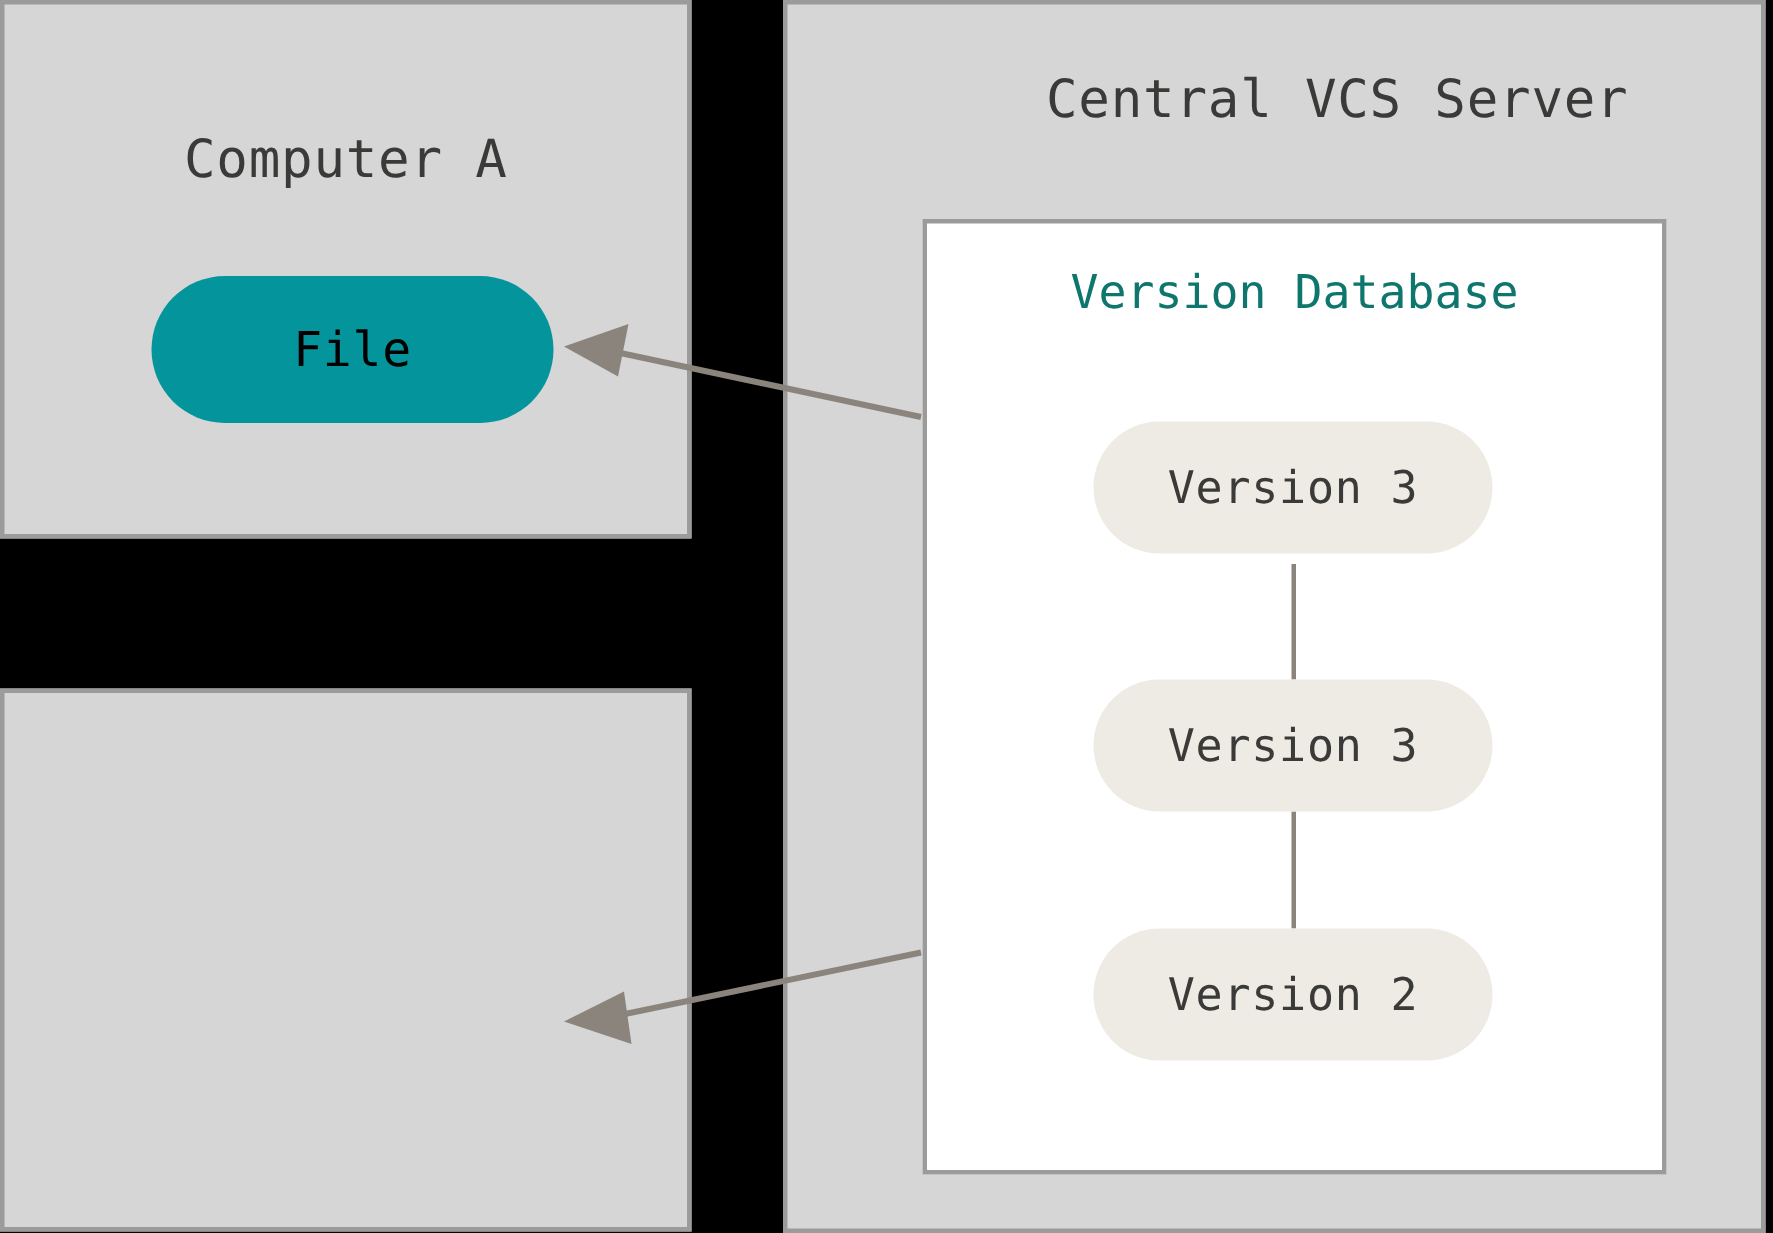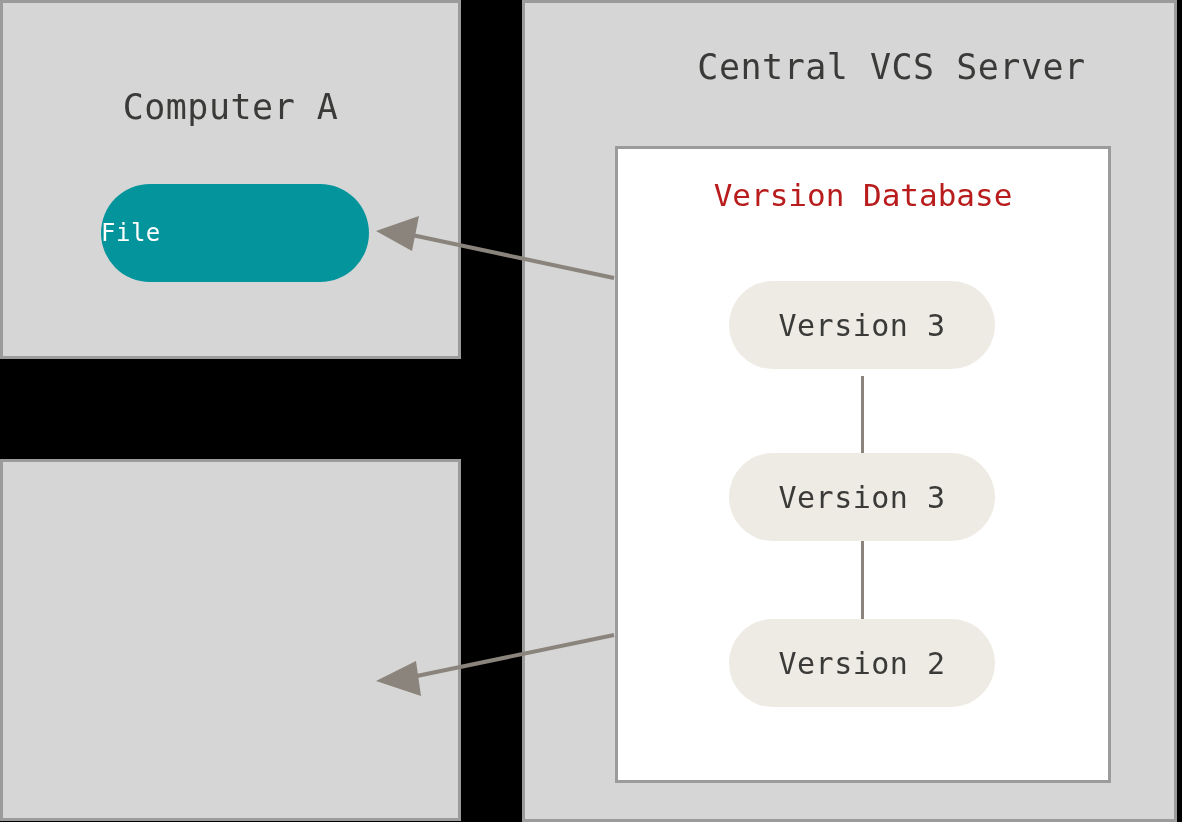--- a/index.html
+++ b/index.html
@@ -63,25 +63,25 @@
   }
 
   #title-computer-a { top: 84px; left: 0; width: 455px; }
   #title-server     { top: 44px;  left: 0; width: 733px; }
 
   
   .file-pill {
     position: absolute;
     background: #04959c;
     border-radius: 999px;
-    color: #ffffff;
-    font-size: 24px;
+    color: #000000;
+    font-size: 32px;
     display: flex;
     align-items: center;
-    justify-content: flex-start;
+    justify-content: center;
     letter-spacing: 0.5px;
   }
 
   #file-pill-a {
     left: 98px;
     top: 181px;
     width: 268px;
     height: 98px;
   }
 
@@ -96,21 +96,21 @@
     border: 3px solid #9b9b9b;
     box-sizing: border-box;
   }
 
   #title-version-database {
     position: absolute;
     top: 28px;
     left: 0;
     width: 100%;
     text-align: center;
-    color: #b91c1c;
+    color: #0f766e;
     font-size: 31px;
     white-space: nowrap;
   }
 
   
   .version-pill {
     position: absolute;
     background: #edebe3;
     border-radius: 999px;
     color: #3a3a38;

